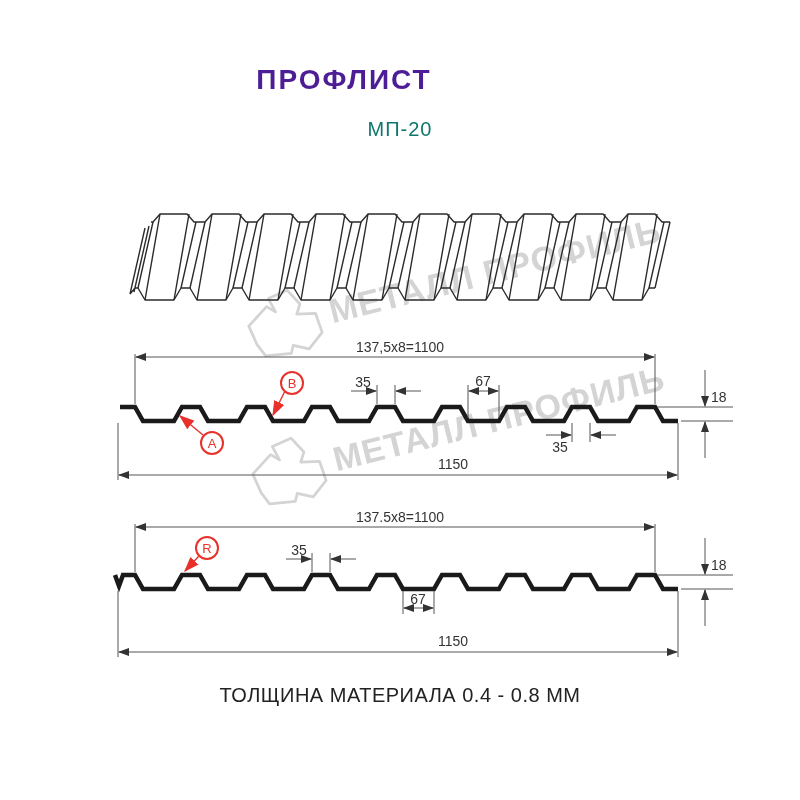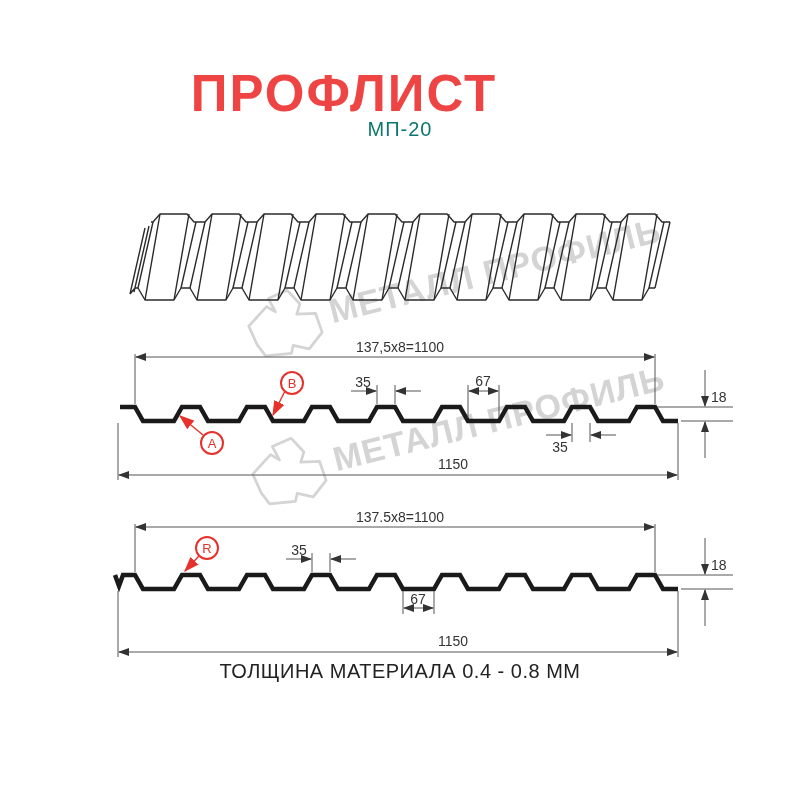--- a/index.html
+++ b/index.html
@@ -1,22 +1,22 @@
 <!DOCTYPE html>
 <html><head>
 <meta charset="utf-8">
 <style>
   html,body{margin:0;padding:0;background:#ffffff;}
   .canvas{position:relative;width:800px;height:800px;background:#fff;overflow:hidden;
           font-family:"Liberation Sans",sans-serif;}
   .title{position:absolute;left:0;top:64px;width:688px;text-align:center;
-         font-size:51px;font-weight:800;letter-spacing:2px;color:#ef4444;}
+         font-size:28px;font-weight:800;letter-spacing:2px;color:#4c1d95;}
   .subtitle{position:absolute;left:0;top:118px;width:800px;text-align:center;
             font-size:20px;font-weight:400;letter-spacing:1px;color:#0f766e;}
-  .footer{position:absolute;left:0;top:660px;width:800px;text-align:center;
+  .footer{position:absolute;left:0;top:684px;width:800px;text-align:center;
           font-size:20px;font-weight:400;letter-spacing:.5px;color:#222;}
   .wm{position:absolute;display:flex;align-items:center;gap:10px;
       transform-origin:0 50%;pointer-events:none;}
   .wm-text{font-size:34px;font-weight:700;letter-spacing:1px;white-space:nowrap;}
   .figsvg{position:absolute;}
   svg text{font-family:"Liberation Sans",sans-serif;}
   .dimtxt{font-size:14px;fill:#333;}
   .lbltxt{font-size:13px;font-weight:400;}
 </style>
 </head>

